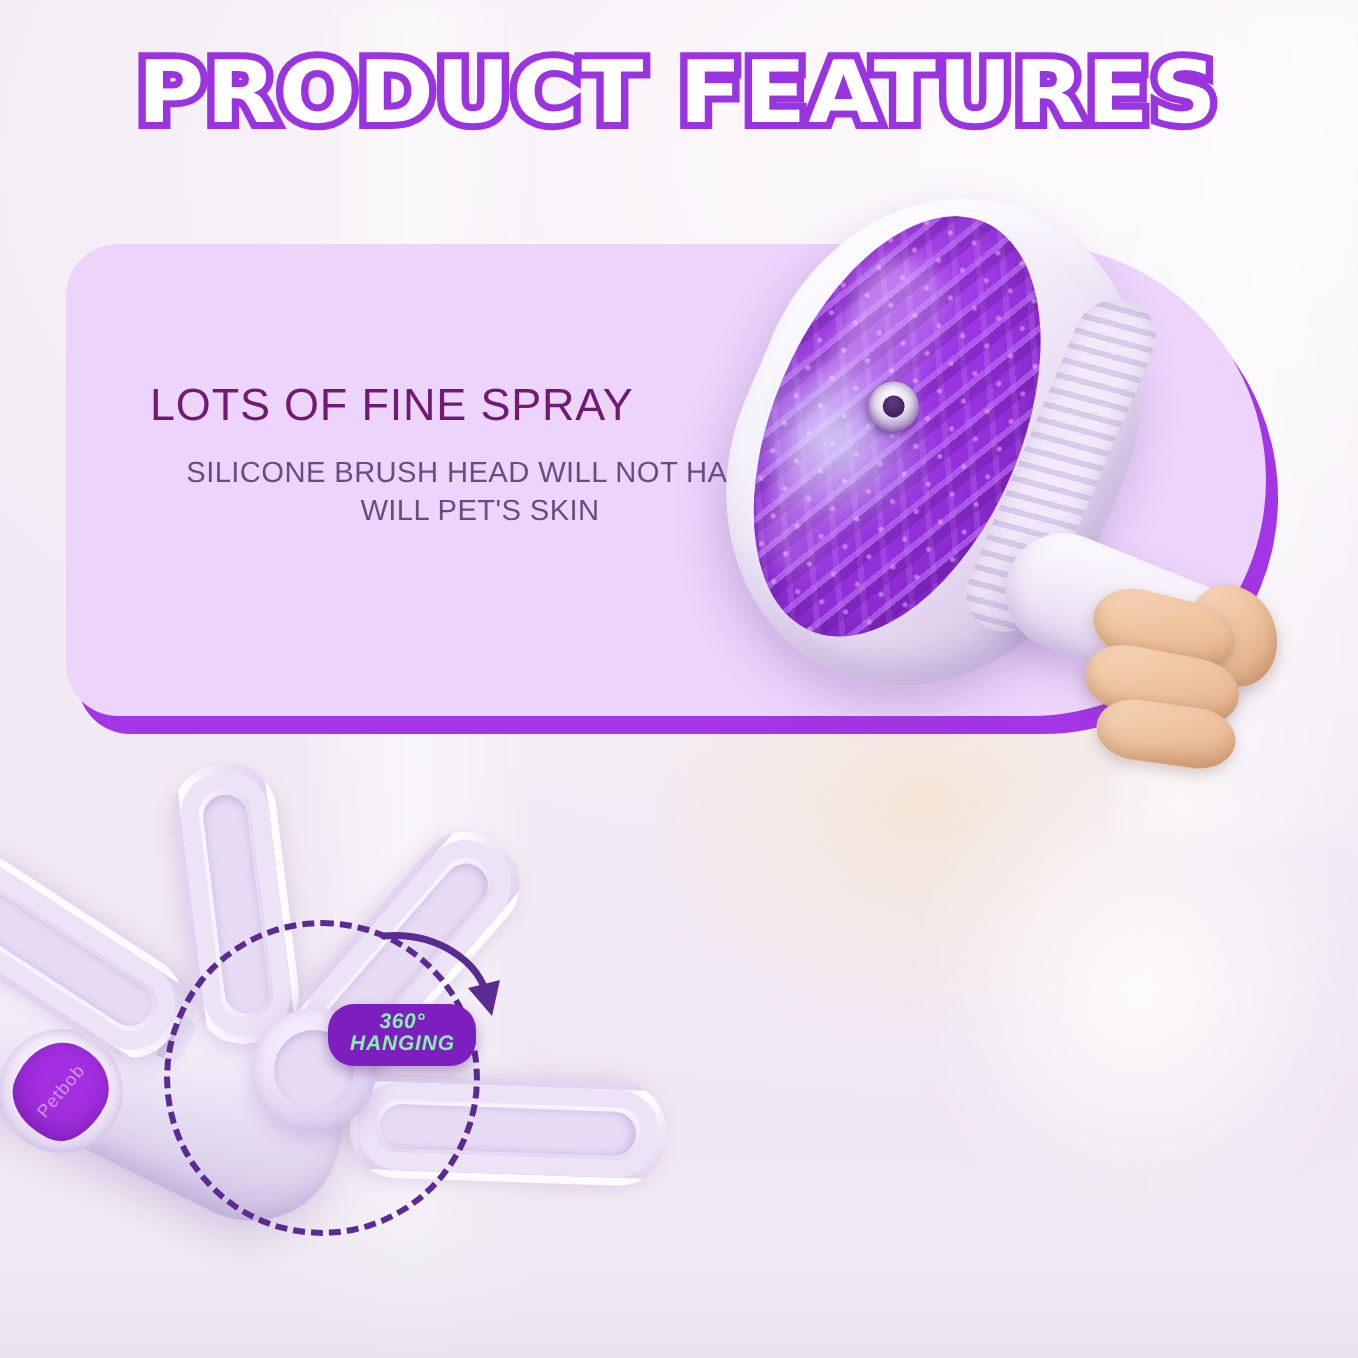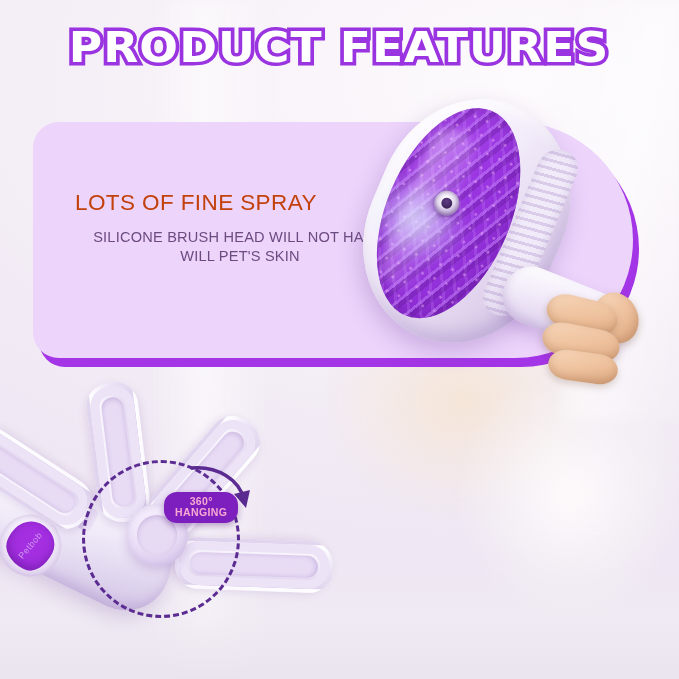--- a/index.html
+++ b/index.html
@@ -54,21 +54,21 @@
   #card1 .card-text{position:absolute;left:42px;top:68px;width:330px;}
 
   
   #card2{left:20px;top:408px;width:625px;height:215px;
     border-radius:118px 26px 26px 118px;
     box-shadow:6px 9px 0 0 #a435e6;
     z-index:10;}
   #card2 .card-text{position:absolute;left:320px;top:68px;width:300px;}
 
   .feat-title{
-    font-size:22.5px;color:#c2410c;letter-spacing:.4px;
+    font-size:22.5px;color:#701a75;letter-spacing:.4px;
     white-space:nowrap;margin:0 0 12px 0;font-weight:400;
   }
   .feat-body{
     font-size:14.6px;color:#6d4b80;line-height:1.30;letter-spacing:.2px;margin:0;
   }
   #card1 .feat-title{text-align:left;}
   #card1 .feat-body{text-align:center;}
   #card2 .feat-title{text-align:center;}
   #card2 .feat-body{text-align:center;}
 
@@ -149,24 +149,24 @@
     transform:translate(-50%,-50%) rotate(-76deg);
     color:#d9a8f5;font-size:9px;letter-spacing:.5px;white-space:nowrap;opacity:.85;}
   .hub{position:absolute;left:134px;top:118px;width:62px;height:62px;border-radius:50%;
     background:linear-gradient(155deg,#fbf7ff 0%,#ece2f8 45%,#d8c9ec 100%);
     box-shadow:0 4px 10px rgba(130,90,170,.25), inset 0 0 8px rgba(160,130,195,.4);}
   .hub::after{content:"";position:absolute;left:11px;top:11px;right:11px;bottom:11px;
     border-radius:50%;background:#e7dbf4;box-shadow:inset 0 2px 5px rgba(150,115,185,.35);}
   .dash-circle{position:absolute;left:90px;top:74px;width:152px;height:152px;border-radius:50%;
     border:3px dashed #5b2b91;z-index:3;}
   .arrow{position:absolute;left:196px;top:78px;z-index:4;}
-  .badge{position:absolute;left:172px;top:106px;z-index:6;
-    background:#7d1fbe;color:#f9a8d4;border-radius:13px;
+  .badge{position:absolute;left:172px;top:116px;z-index:6;
+    background:#7d1fbe;color:#86efac;border-radius:13px;
     padding:4px 11px 5px 11px;text-align:center;line-height:1.04;
-    box-shadow:0 3px 7px rgba(70,10,110,.35);}
+    box-shadow:0 3px 7px rgba(70,10,110,.35);font-style:italic;}
   .badge .b1{font-size:10.5px;font-weight:bold;display:block;letter-spacing:.3px;}
   .badge .b2{font-size:10.5px;font-weight:bold;display:block;letter-spacing:.4px;}
 </style>
 </head>
 <body>
 
 <div class="stage">
 
   <div class="bg"></div>
   <div class="bg-cat"></div>

